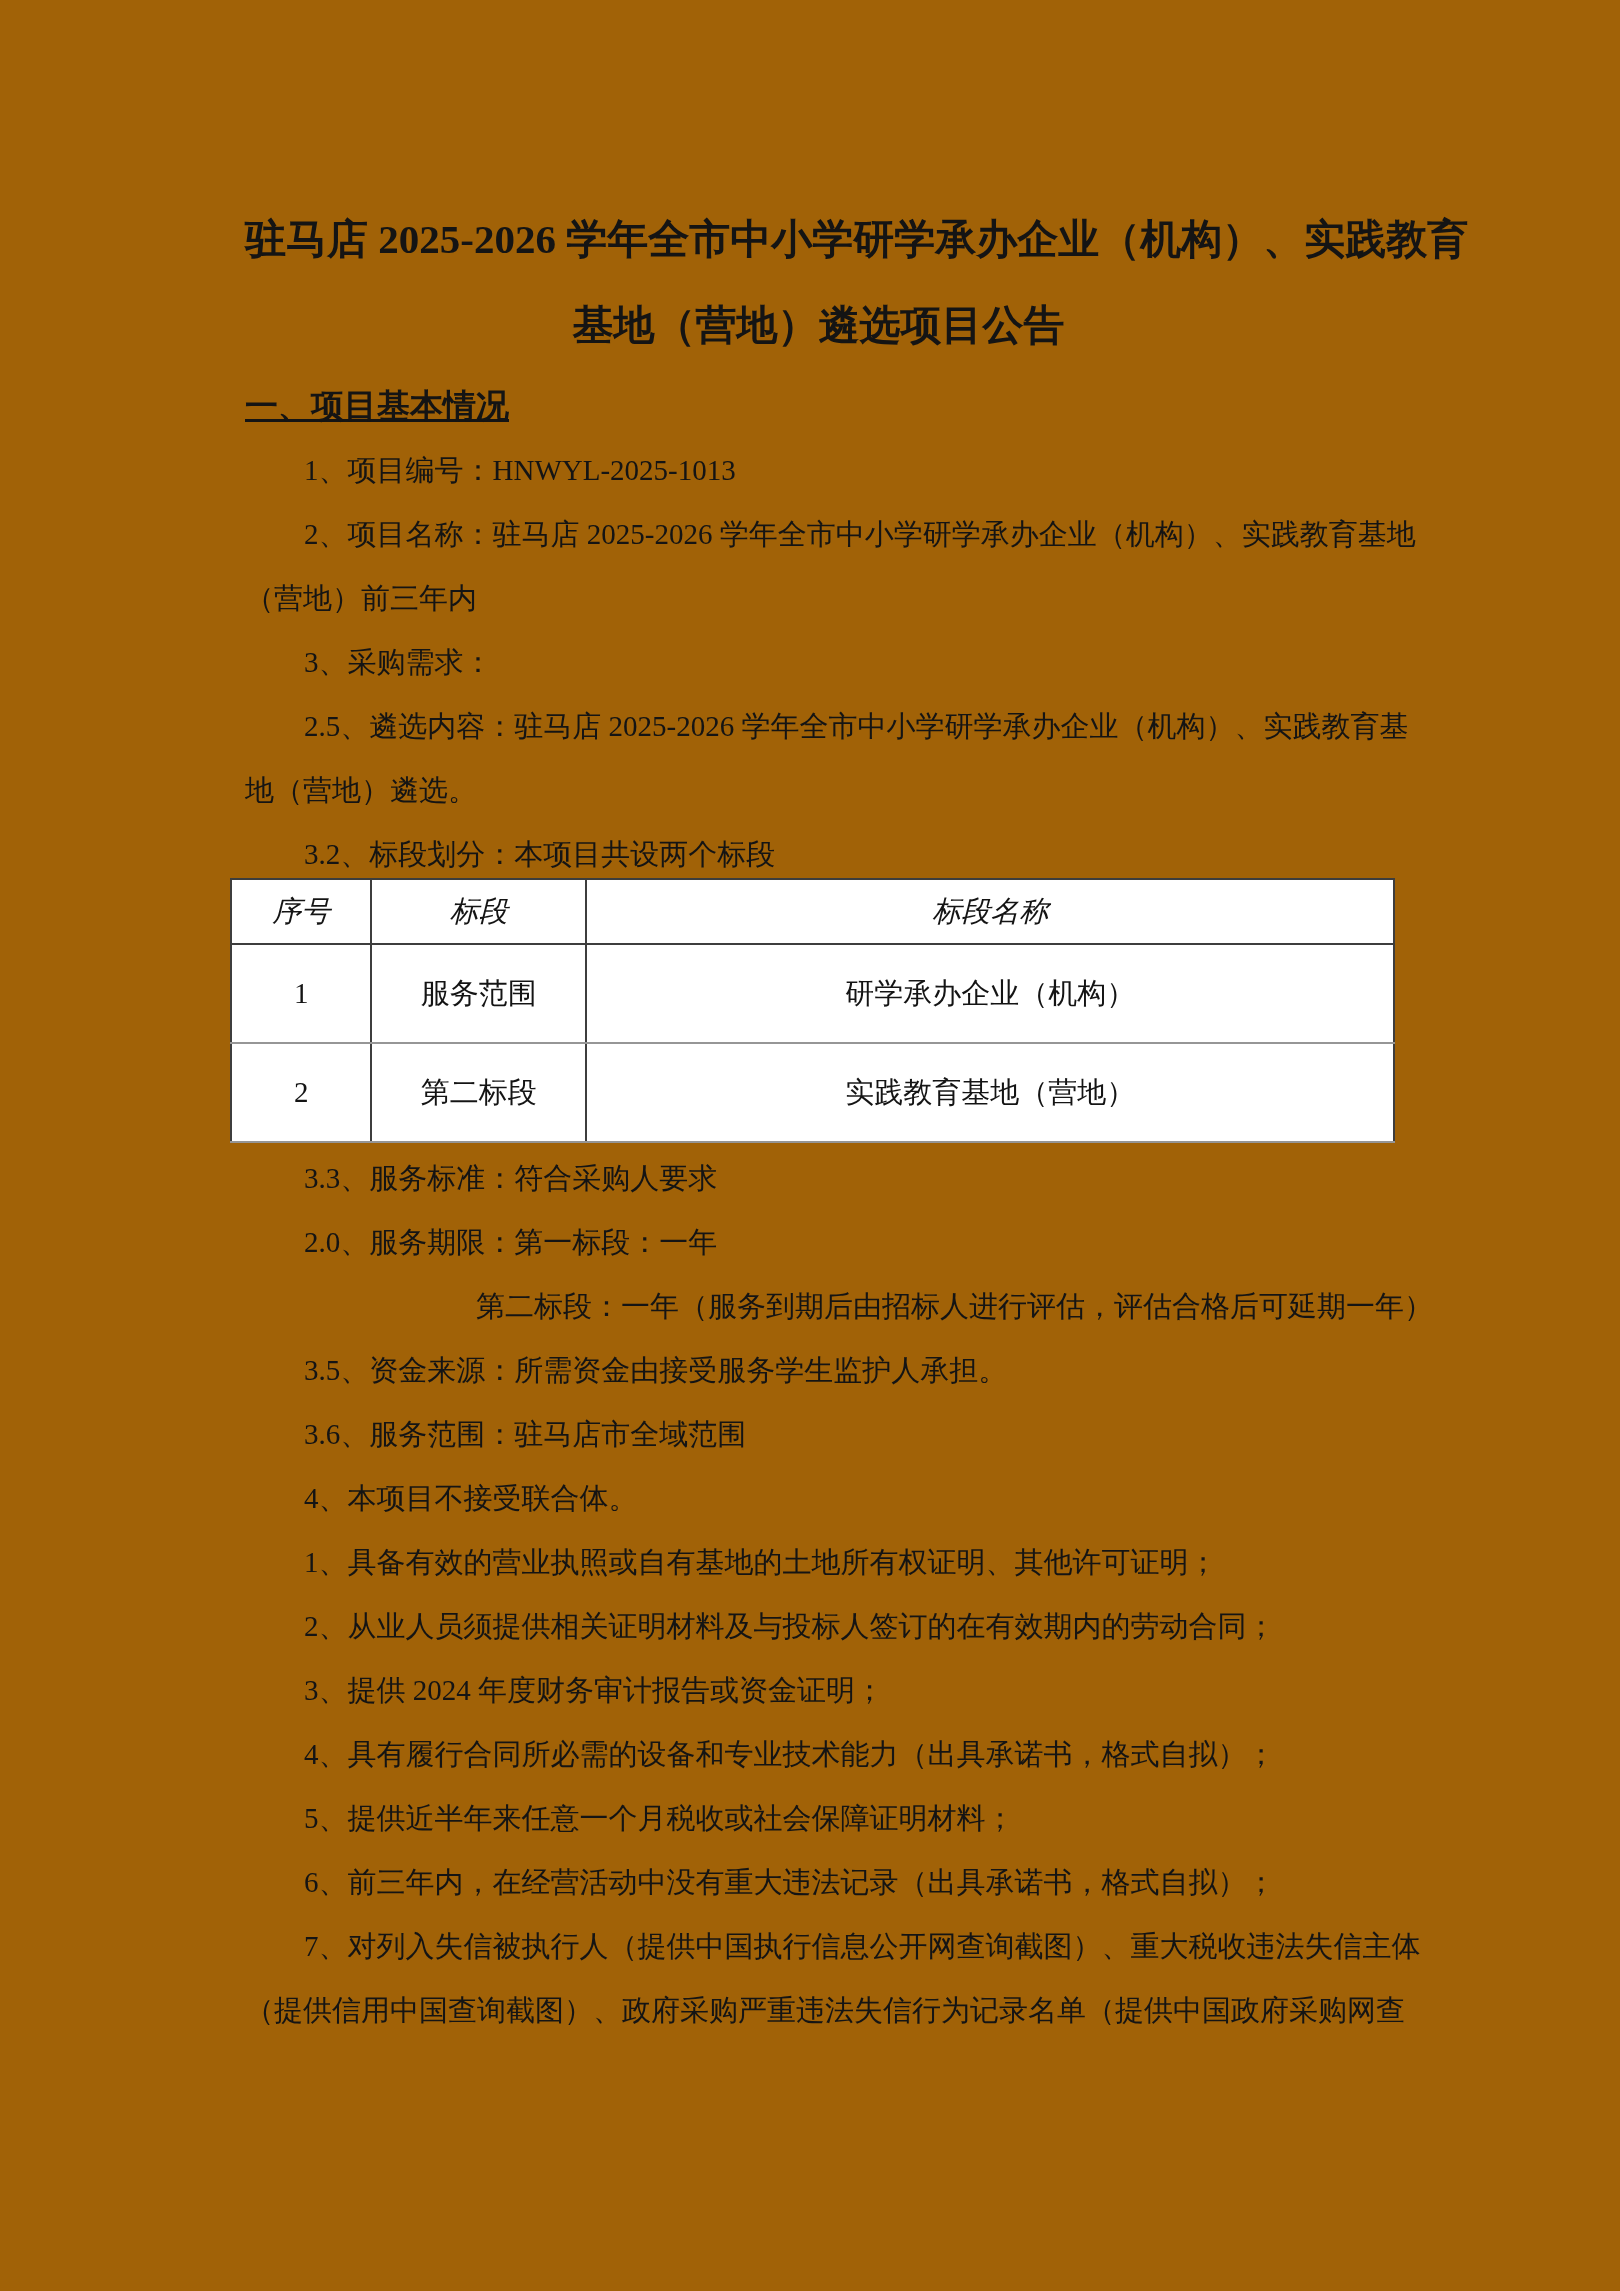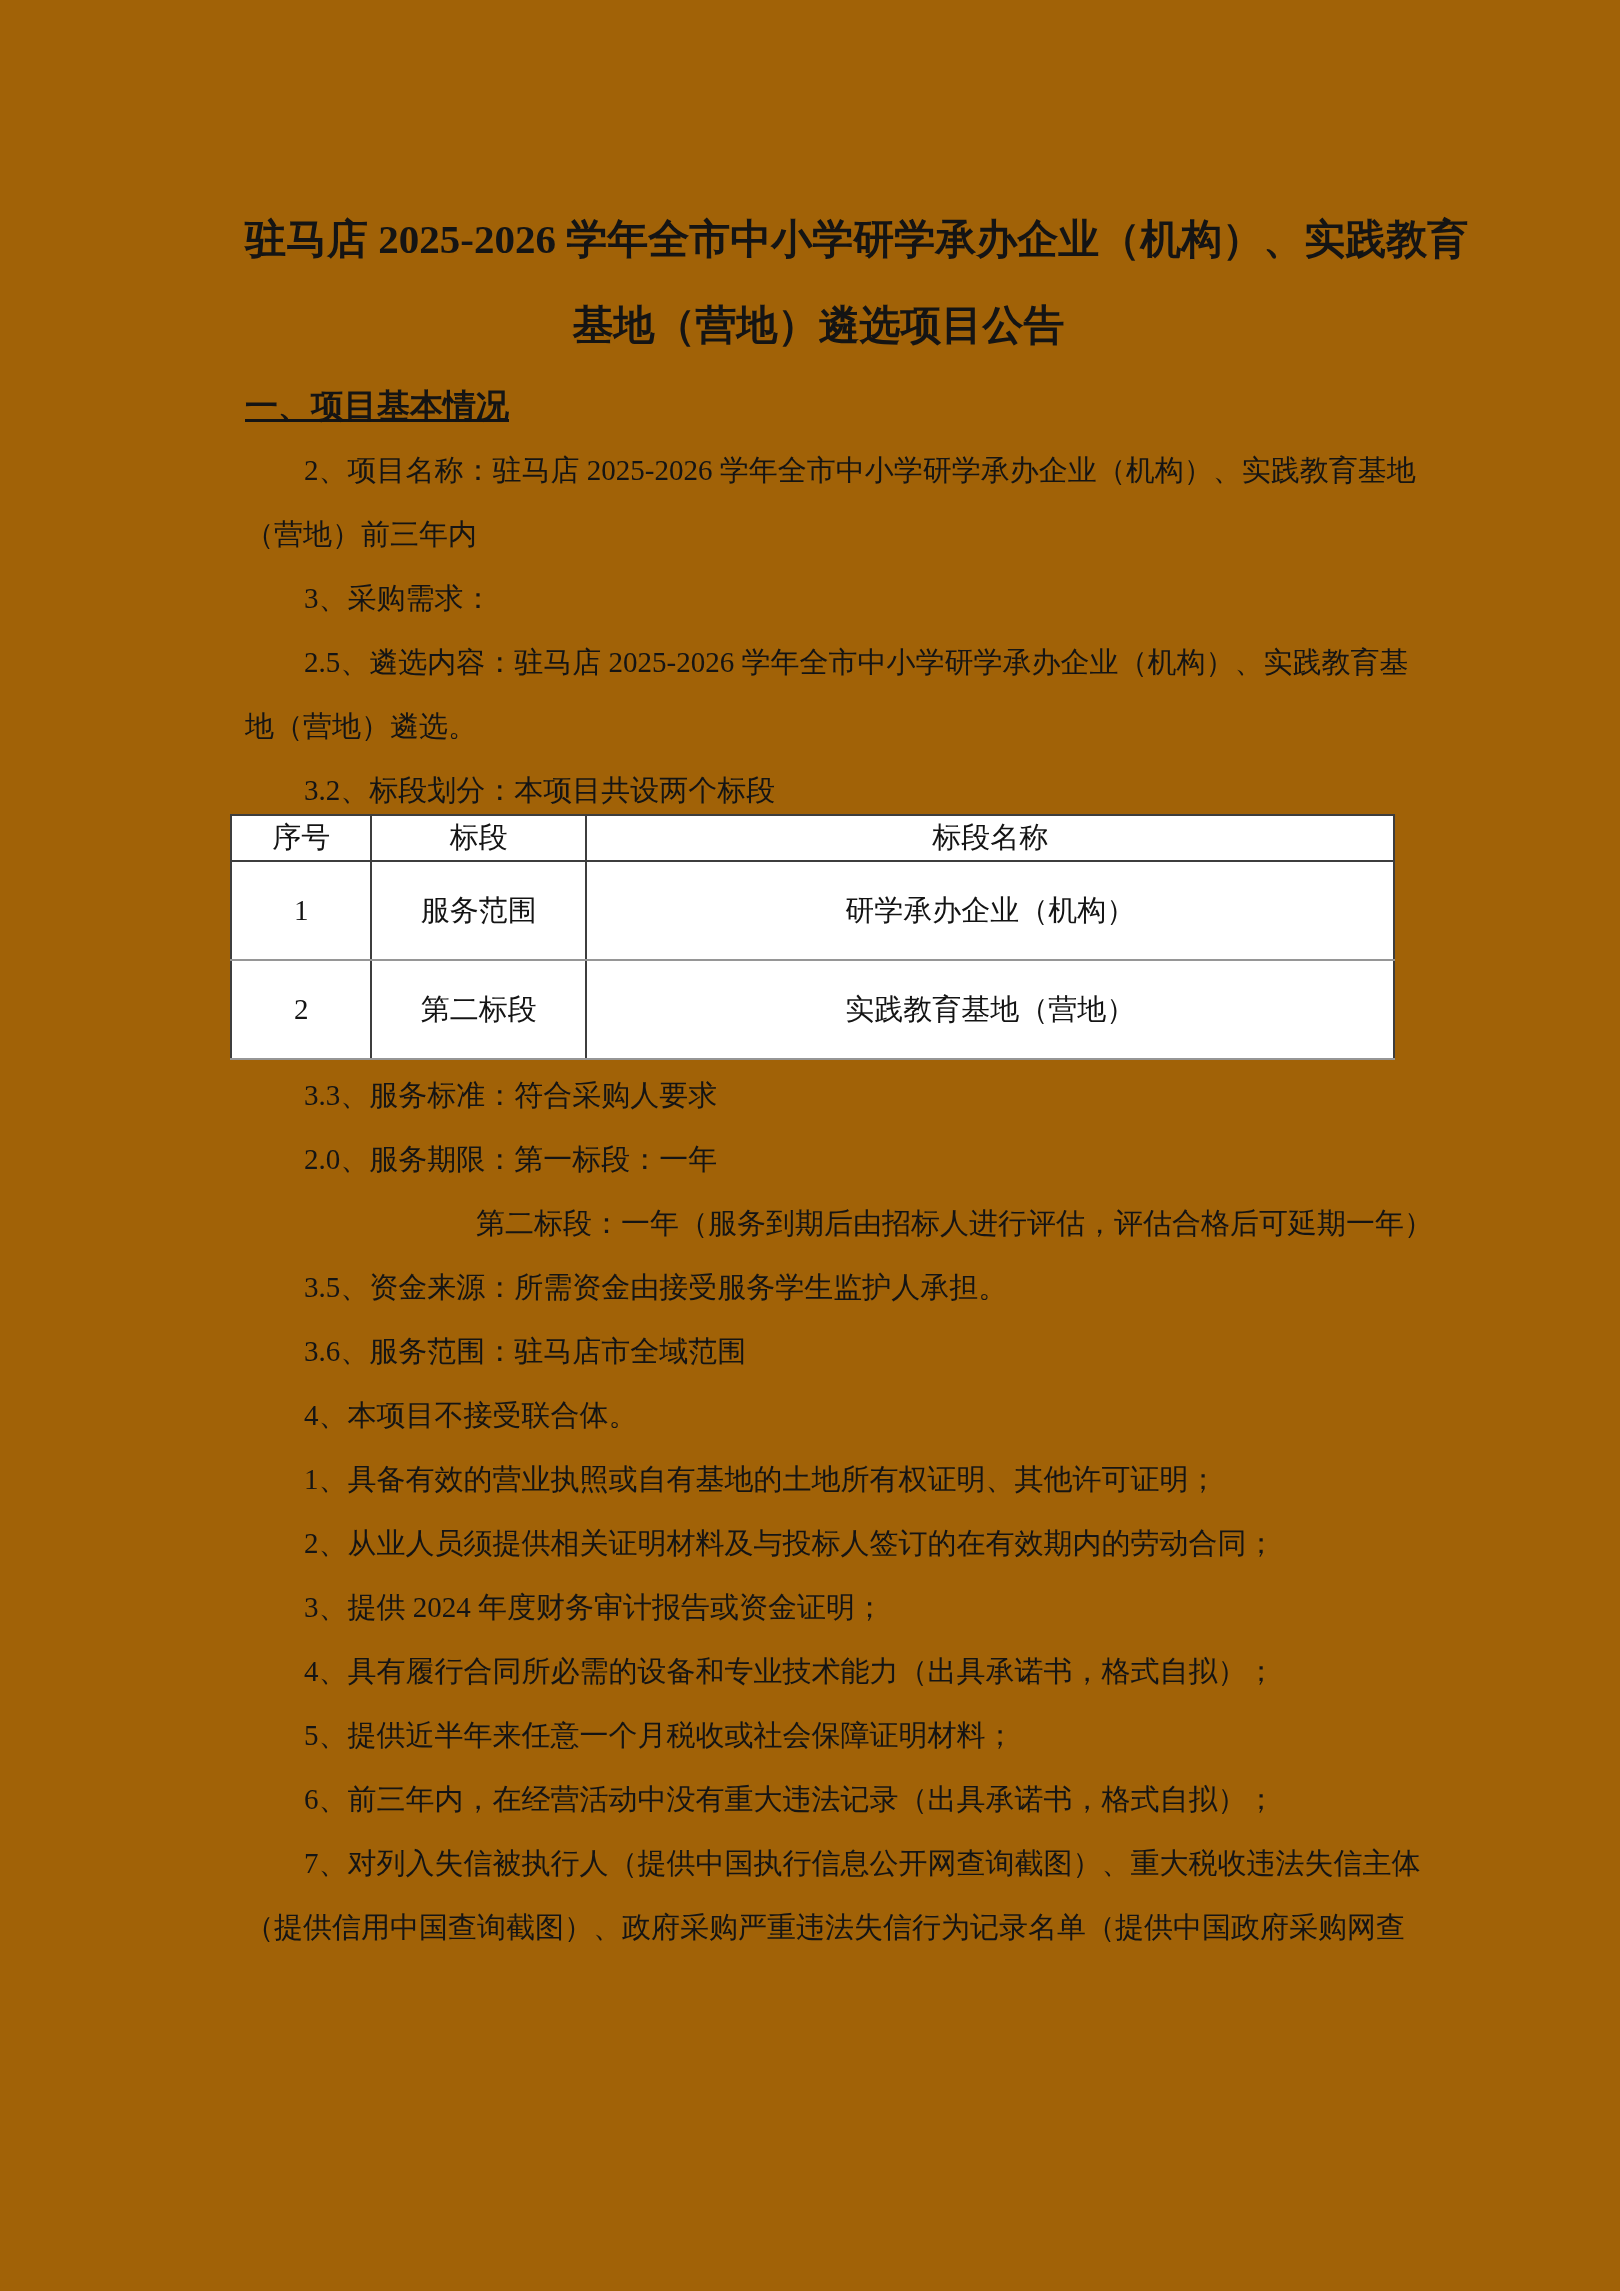--- a/index.html
+++ b/index.html
@@ -55,35 +55,36 @@
   .bid-table col.c3 { width: 808px; }
   .bid-table th, .bid-table td {
     border: 2px solid #3d3d3d;
     font-size: 29px;
     font-weight: normal;
     text-align: center;
     vertical-align: middle;
     padding: 0;
     background: #ffffff;
   }
-  .bid-table thead tr { height: 46px; }
+  .bid-table thead tr { height: 65px; font-style: italic; }
   .bid-table tbody tr { height: 99px; }
   .bid-table thead th { border-bottom: 2px solid #3d3d3d; }
   .bid-table tbody tr td { border-top: 2.9px solid #969696; border-bottom: 2.9px solid #969696; }
 </style>
 </head>
 <body>
 
 <div class="page">
 
   <p class="title-line">驻马店 2025-2026 学年全市中小学研学承办企业（机构）、实践教育</p>
   <p class="title-line">基地（营地）遴选项目公告</p>
 
   <h2 class="heading heading-first">一、项目基本情况</h2>
 
+  <p class="para">1、项目编号：HNWYL-2025-1013</p>
   <p class="para">2、项目名称：驻马店 2025-2026 学年全市中小学研学承办企业（机构）、实践教育基地</p>
   <p class="para cont">（营地）前三年内</p>
   <p class="para">3、采购需求：</p>
   <p class="para">2.5、遴选内容：驻马店 2025-2026 学年全市中小学研学承办企业（机构）、实践教育基</p>
   <p class="para cont">地（营地）遴选。</p>
   <p class="para">3.2、标段划分：本项目共设两个标段</p>
 
   <table class="bid-table">
     <colgroup>
         <col class="c1">

